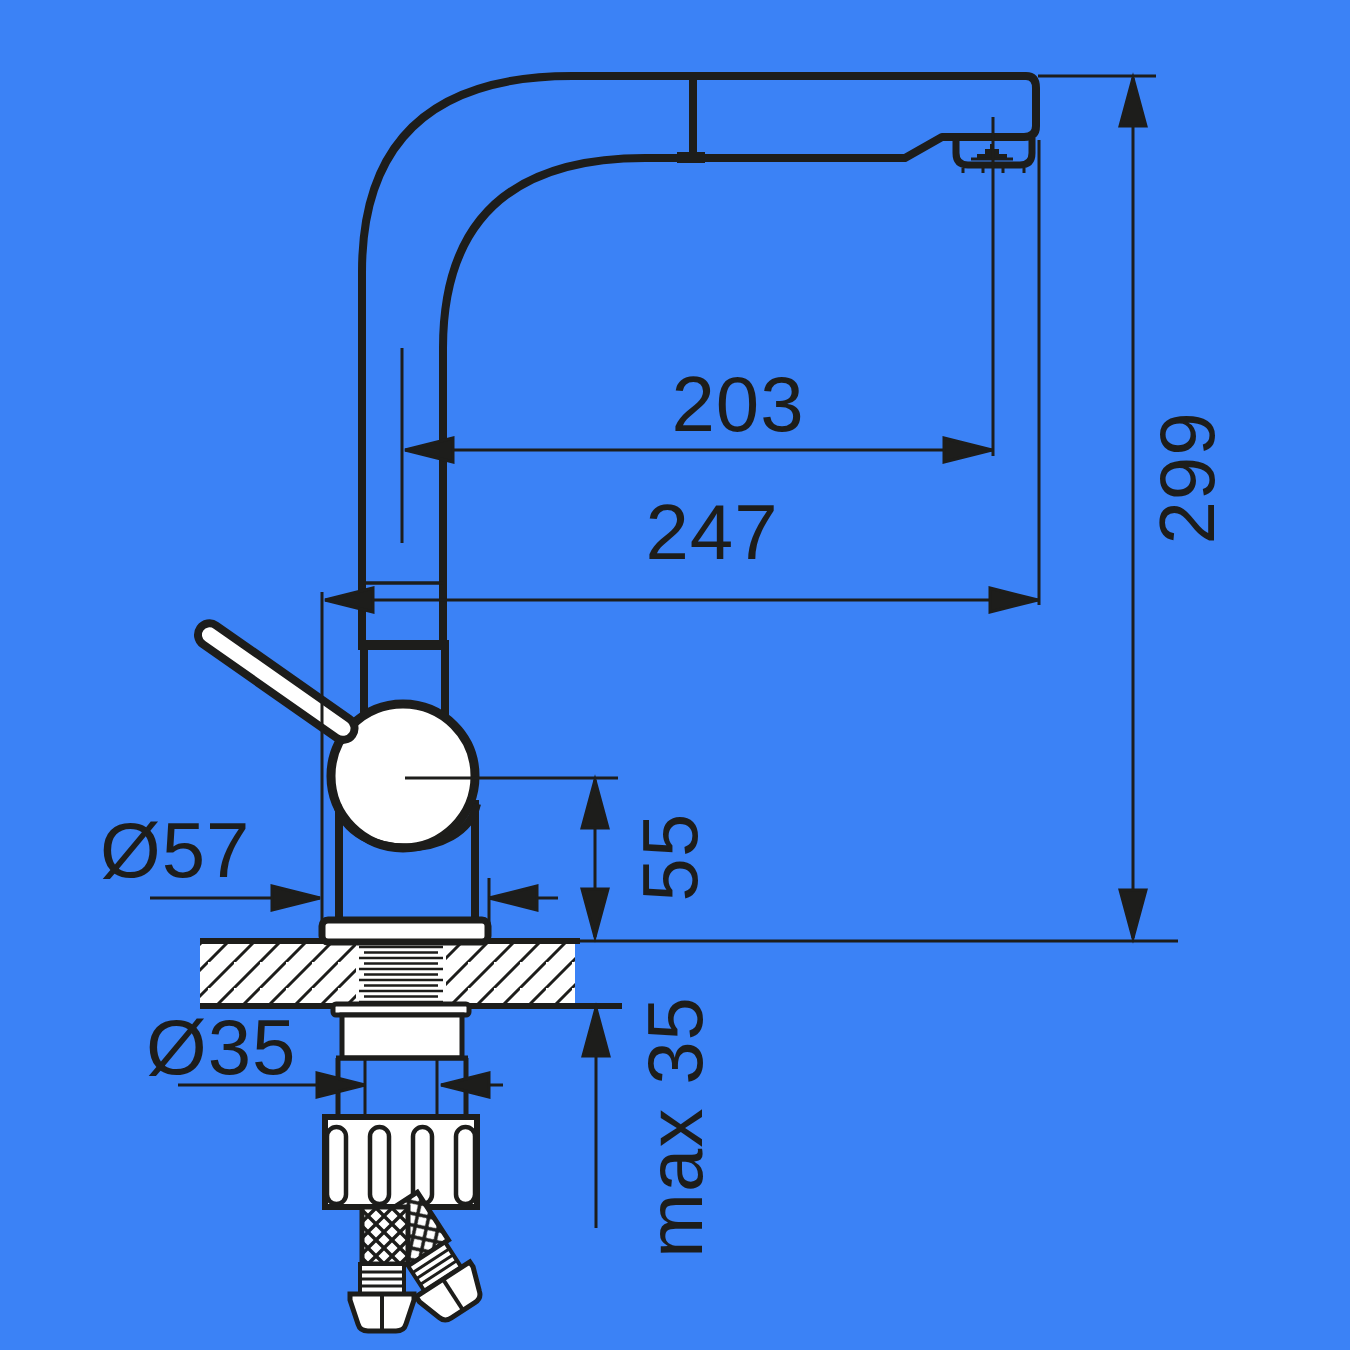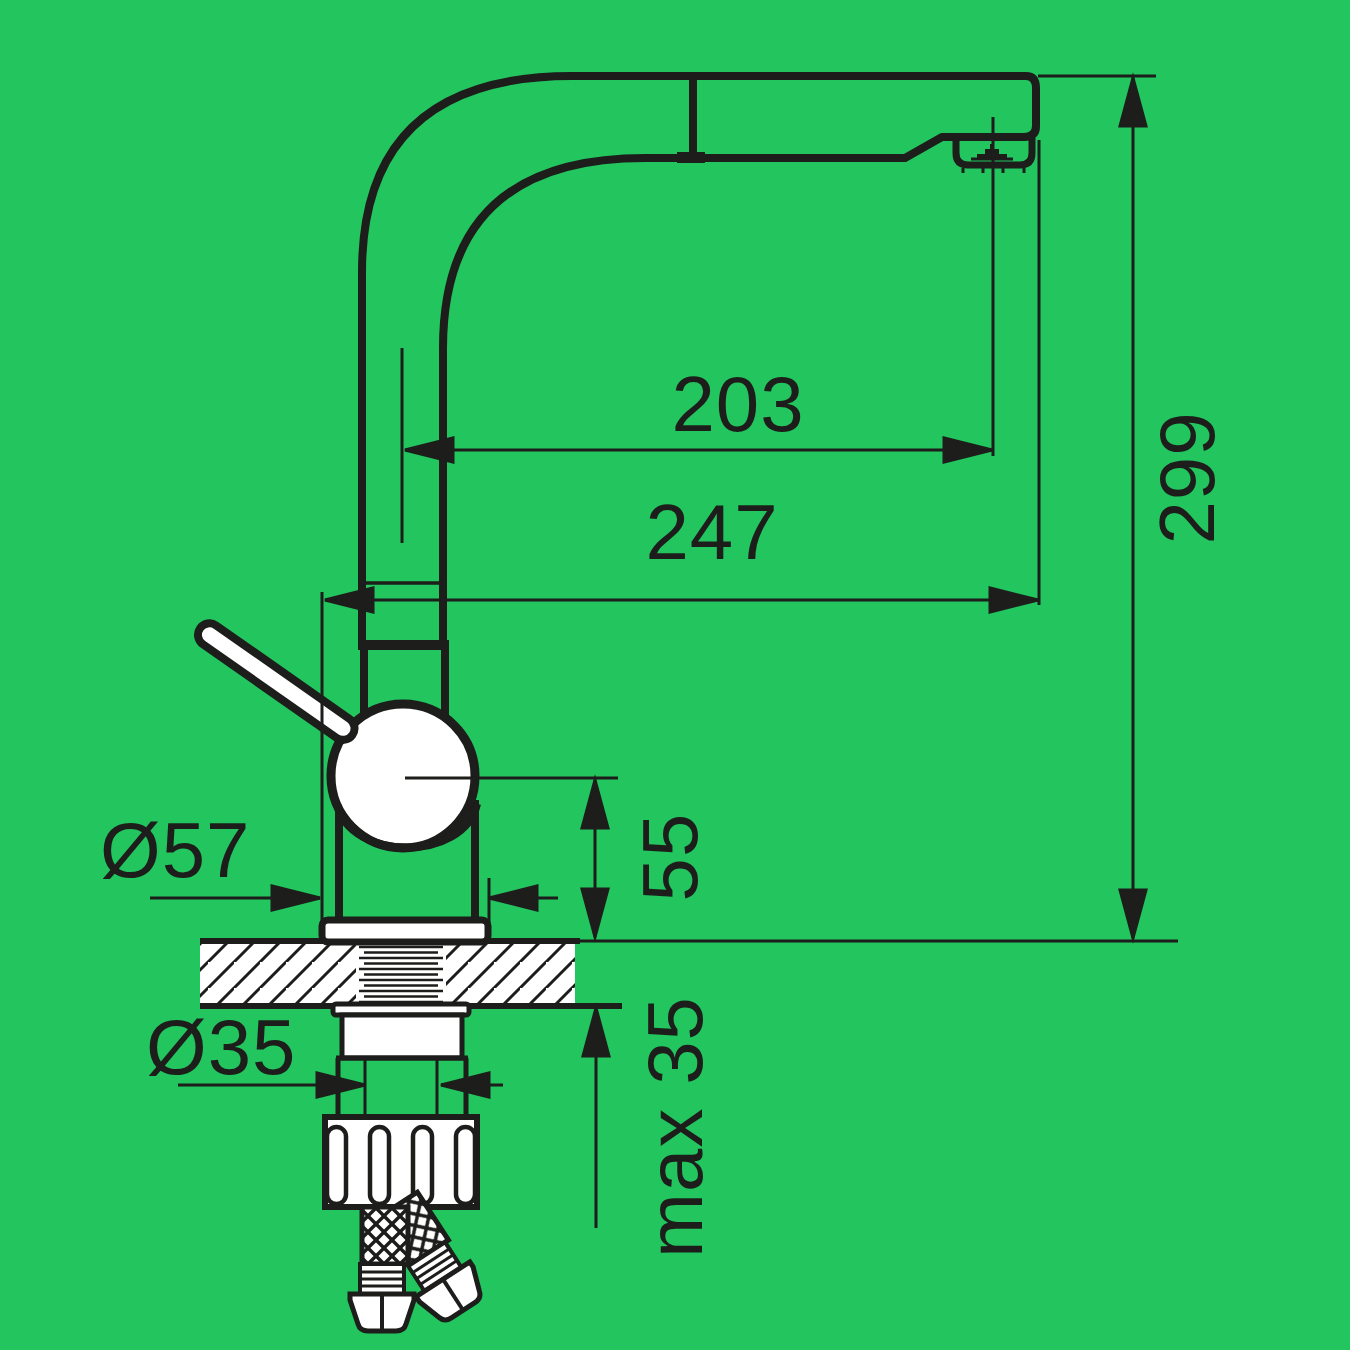--- a/index.html
+++ b/index.html
@@ -1,16 +1,16 @@
 <!DOCTYPE html>
 <html><head>
 <meta charset="utf-8">
 <style>
   html,body{margin:0;padding:0;background:#ffffff;}
-  .stage{position:relative;width:1350px;height:1350px;background:#22c55e;overflow:hidden;}
+  .stage{position:relative;width:1350px;height:1350px;background:#3b82f6;overflow:hidden;}
   svg{display:block;}
   text{font-family:"Liberation Sans","DejaVu Sans",sans-serif;font-weight:300;fill:#1d1d1b;}
   .dim-label{font-size:78px;letter-spacing:1px;}
 </style>
 </head>
 <body>
 
 <div class="stage">
 <svg width="1350" height="1350" viewBox="0 0 1350 1350">
   <defs>

